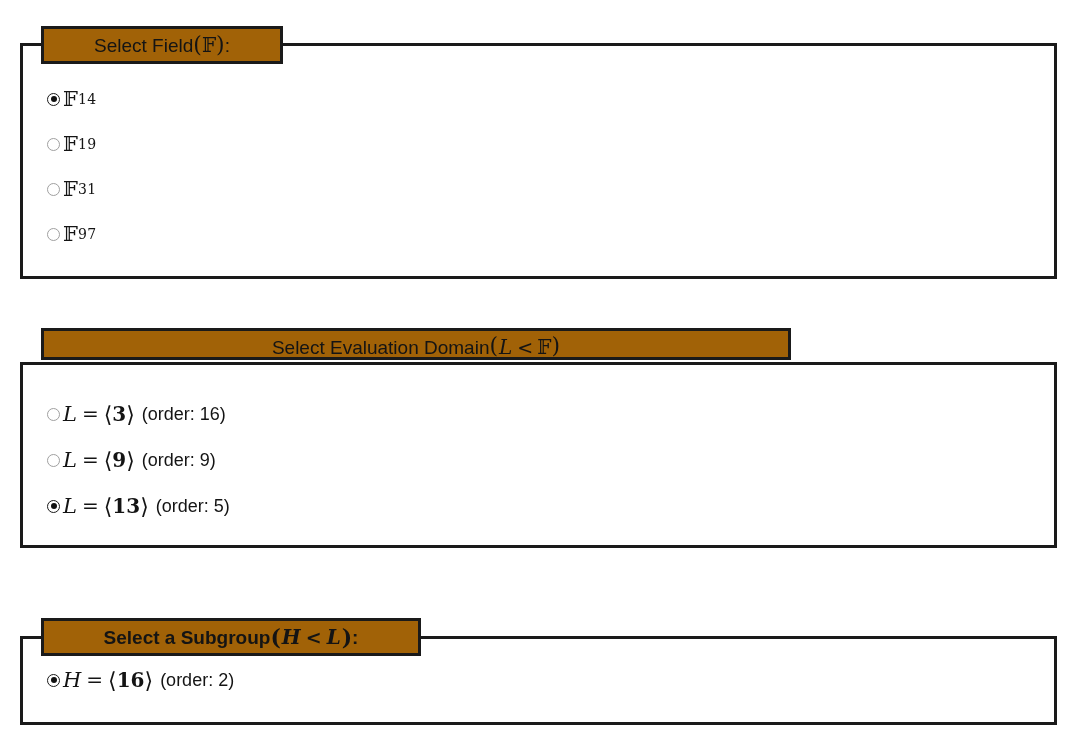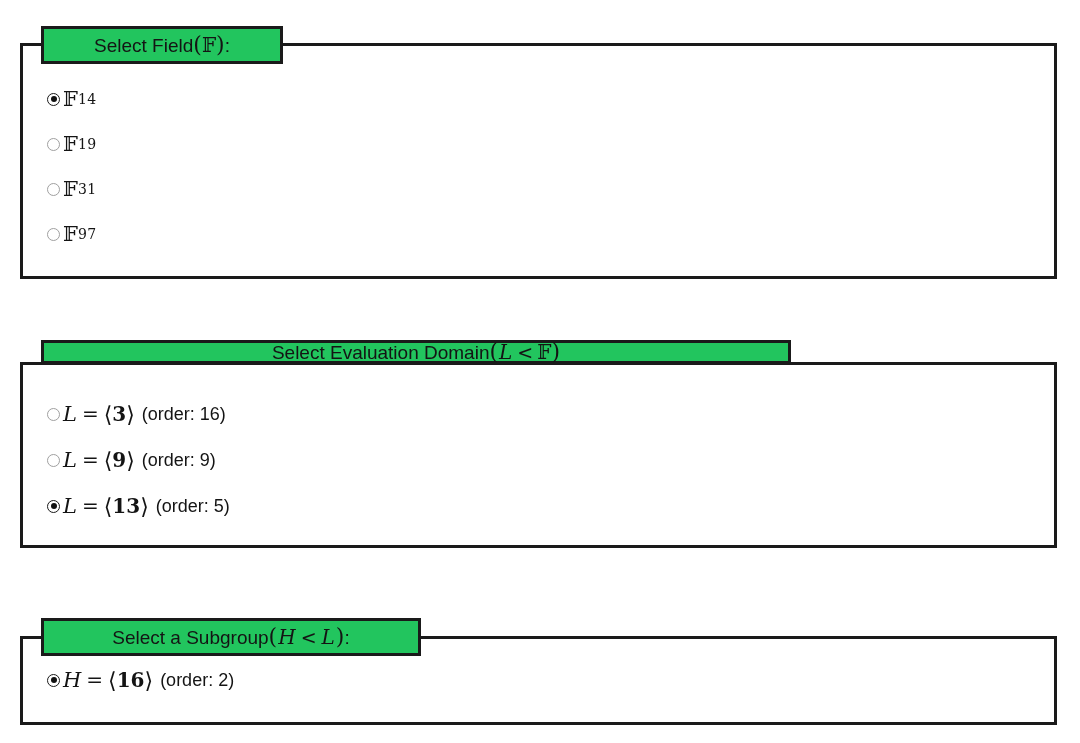--- a/index.html
+++ b/index.html
@@ -33,34 +33,34 @@
 
   .group.g1 { left: 20px;  top: 43px;  width: 1037px; height: 236px; }
   .group.g2 { left: 20px;  top: 362px; width: 1037px; height: 186px; }
   .group.g3 { left: 20px;  top: 636px; width: 1037px; height: 89px;  }
 
   
   .legend {
     position: absolute;
     box-sizing: border-box;
     border: 3px solid #1a1a1a;
-    background: #22c55e;
+    background: #a16207;
     display: flex;
     align-items: center;
     justify-content: center;
     padding: 0 26px;
     font-size: 19px;
     line-height: 1;
     white-space: nowrap;
     z-index: 5;
   }
 
   .legend.l1 { left: 41px; top: 26px;  width: 242px; height: 38px; }
-  .legend.l2 { left: 41px; top: 340px; width: 750px; height: 24px; }
-  .legend.l3 { left: 41px; top: 618px; width: 380px; height: 38px; }
+  .legend.l2 { left: 41px; top: 328px; width: 750px; height: 32px; align-items: flex-end; }
+  .legend.l3 { left: 41px; top: 618px; width: 380px; height: 38px; font-weight: bold; }
   .opt-list { position: absolute; }
   .opt-list.o1 { left: 24px; top: 38px; }
   .opt-list.o2 { left: 24px; top: 34px; }
   .opt-list.o3 { left: 24px; top: 26px; }
 
   .option {
     display: flex;
     align-items: center;
     height: 30px;
     margin-bottom: 15px;

